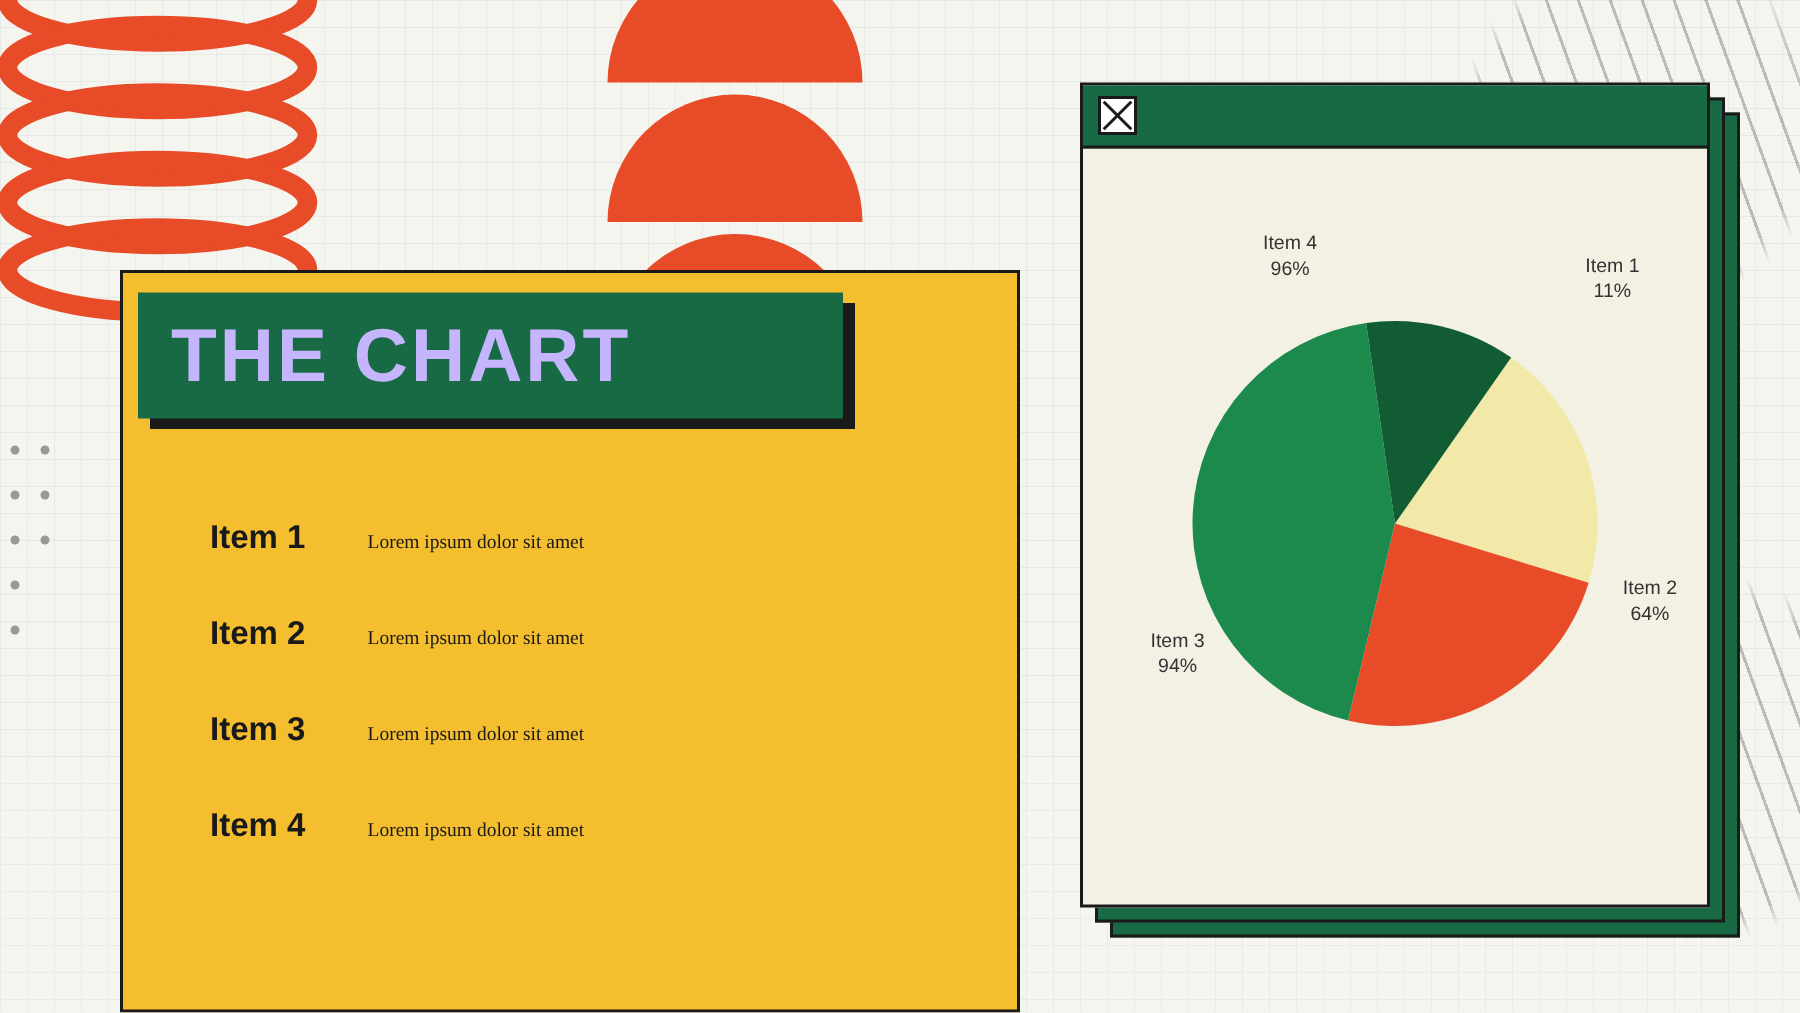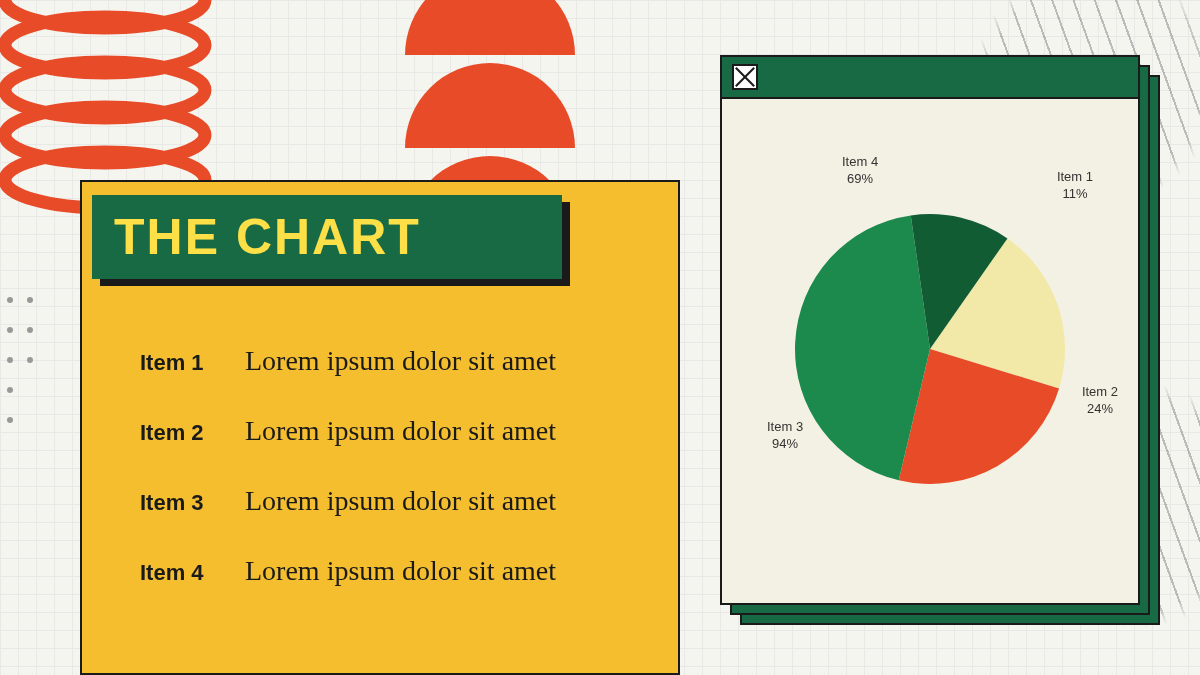--- a/index.html
+++ b/index.html
@@ -103,21 +103,21 @@
     height: 84px;
     background: #186A44;
     display: flex;
     align-items: center;
     padding-left: 22px;
   }
   .title-bar h1 {
     font-family: Arial, Helvetica, sans-serif;
     font-weight: 900;
     font-size: 50px;
-    color: #fde047;
+    color: #c4b5fd;
     letter-spacing: 2px;
     text-align: right;
   }
   
   
   .items-list {
     position: absolute;
     left: 140px;
     top: 345px;
     width: 500px;
@@ -130,21 +130,21 @@
   .item-label {
     font-family: Arial, Helvetica, sans-serif;
     font-weight: 900;
     font-size: 22px;
     color: #1a1a1a;
     width: 105px;
     flex-shrink: 0;
   }
   .item-desc {
     font-family: Georgia, serif;
-    font-size: 28px;
+    font-size: 13px;
     color: #1a1a1a;
   }
   
   
   .window-stack {
     position: absolute;
     right: 60px;
     top: 55px;
   }
   .window-back {
@@ -305,23 +305,23 @@
       <svg id="pie-svg" width="300" height="300" viewBox="-150 -150 300 300">
           <path d="M 0 0 L 77.43281890739124 -110.5855259790139 A 135 135 0 0 1 129.1011420550098 39.47018013756946 Z" fill="#F2E9A8"></path>
           <path d="M 0 0 L 129.1011420550098 39.47018013756946 A 135 135 0 0 1 -31.285966971711215 131.32474355826855 Z" fill="#E84B28"></path>
           <path d="M 0 0 L -31.285966971711215 131.32474355826855 A 135 135 0 0 1 -19.25490605024409 -133.6197911725515 Z" fill="#1B8A4C"></path>
           <path d="M 0 0 L -19.25490605024409 -133.6197911725515 A 135 135 0 0 1 77.43281890739122 -110.5855259790139 Z" fill="#125C34"></path>
         </svg>
       <div class="pie-label" style="top:70px; right:45px;">
         <span>Item 1</span><br><span>11%</span>
       </div>
       <div class="pie-label" style="top:285px; right:20px;">
-        <span>Item 2</span><br><span>24%</span>
+        <span>Item 2</span><br><span>64%</span>
       </div>
       <div class="pie-label" style="top:320px; left:45px;">
         <span>Item 3</span><br><span>94%</span>
       </div>
       <div class="pie-label" style="top:55px; left:120px;">
-        <span>Item 4</span><br><span>69%</span>
+        <span>Item 4</span><br><span>96%</span>
       </div>
     </div>
   </div>
 </div>
 
 </body></html>

